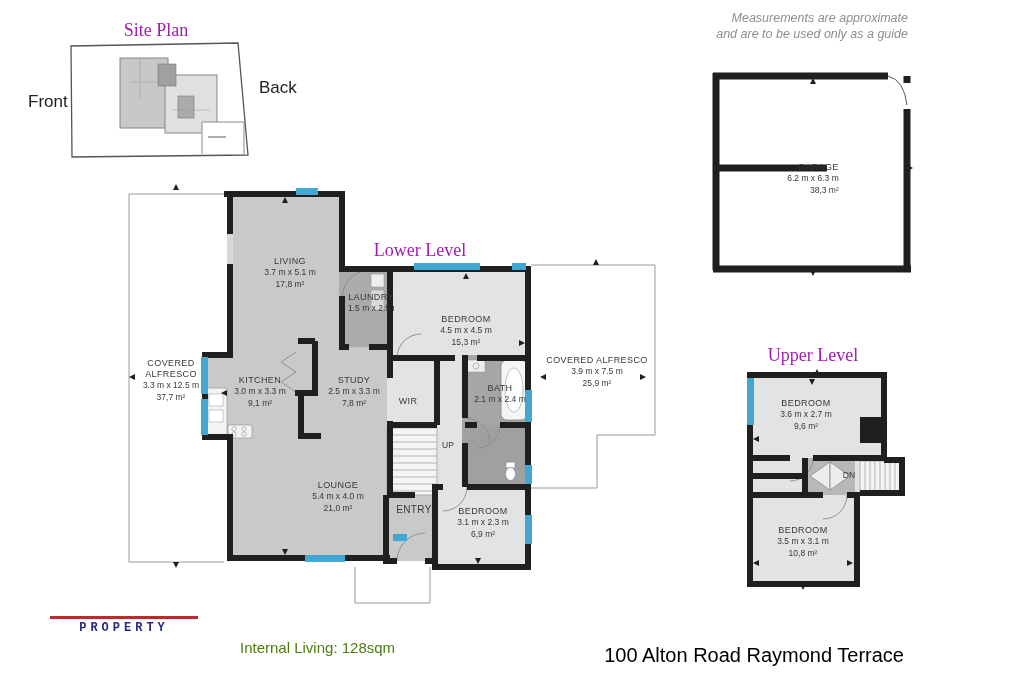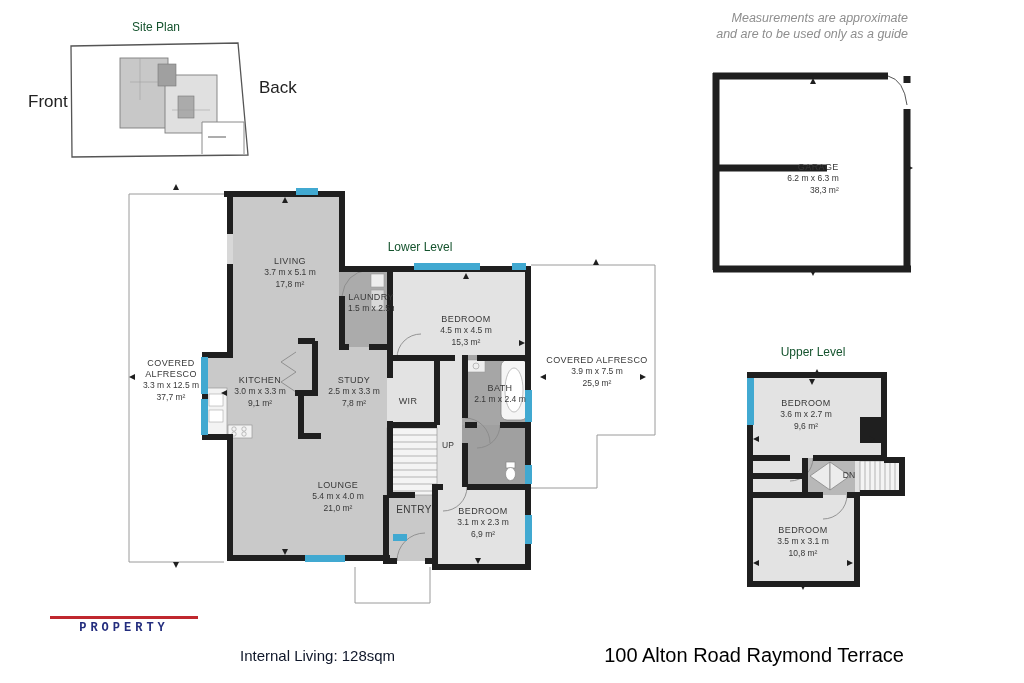--- a/index.html
+++ b/index.html
@@ -3,38 +3,38 @@
 <meta charset="utf-8">
 <style>
   html,body{margin:0;padding:0;background:#fff;}
   #canvas{
     position:relative;width:920px;height:683px;background:#ffffff;
     font-family:"Liberation Sans", sans-serif;color:#333;overflow:hidden;
   }
   .abs{position:absolute;}
   svg{display:block;}
   
-  .heading{font-size:12px;color:#14532d;white-space:nowrap;transform:translateX(-50%);}
+  .heading{font-size:18px;color:#a21caf;white-space:nowrap;transform:translateX(-50%);font-family:Liberation Serif, serif;}
   .side-label{font-size:17px;color:#222;white-space:nowrap;}
   
   .disclaimer{right:12px;top:10px;text-align:right;font-style:italic;
     font-size:12.5px;line-height:16px;color:#8e8e8e;}
   
   .room-label{transform:translateX(-50%);text-align:center;color:#383838;}
   .room-label .rname{display:block;font-size:9px;letter-spacing:.4px;line-height:11px;white-space:nowrap;}
   .room-label .rdims,.room-label .rarea{display:block;font-size:8.5px;line-height:11.5px;white-space:nowrap;}
   .room-label.wrap .rname{white-space:normal;}
   .room-label.clip{overflow:hidden;}
   .tiny-label{transform:translateX(-50%);font-size:8.5px;color:#383838;white-space:nowrap;}
   
   .logo{left:48px;top:615px;width:152px;text-align:center;}
   .logo .brand{font-size:31px;font-weight:bold;letter-spacing:.5px;color:#232d7e;line-height:33px;white-space:nowrap;}
   .logo .rule{height:3px;background:#c0282e;margin:1px 2px 2px 2px;}
   .logo .sub{font-size:12px;font-weight:bold;letter-spacing:4px;color:#232d7e;white-space:nowrap;font-family:Liberation Mono, monospace;}
-  .footer-note{left:240px;top:639px;font-size:15px;color:#0f172a;white-space:nowrap;margin-top:8px;}
+  .footer-note{left:240px;top:639px;font-size:15px;color:#4d7c0f;white-space:nowrap;}
   .address{right:16px;top:644px;font-size:20px;color:#000;white-space:nowrap;}
 </style>
 </head>
 <body>
 
 <div id="canvas">
 
   <div class="abs disclaimer">
     <div>Measurements are approximate</div>
     <div>and are to be used only as a guide</div>

